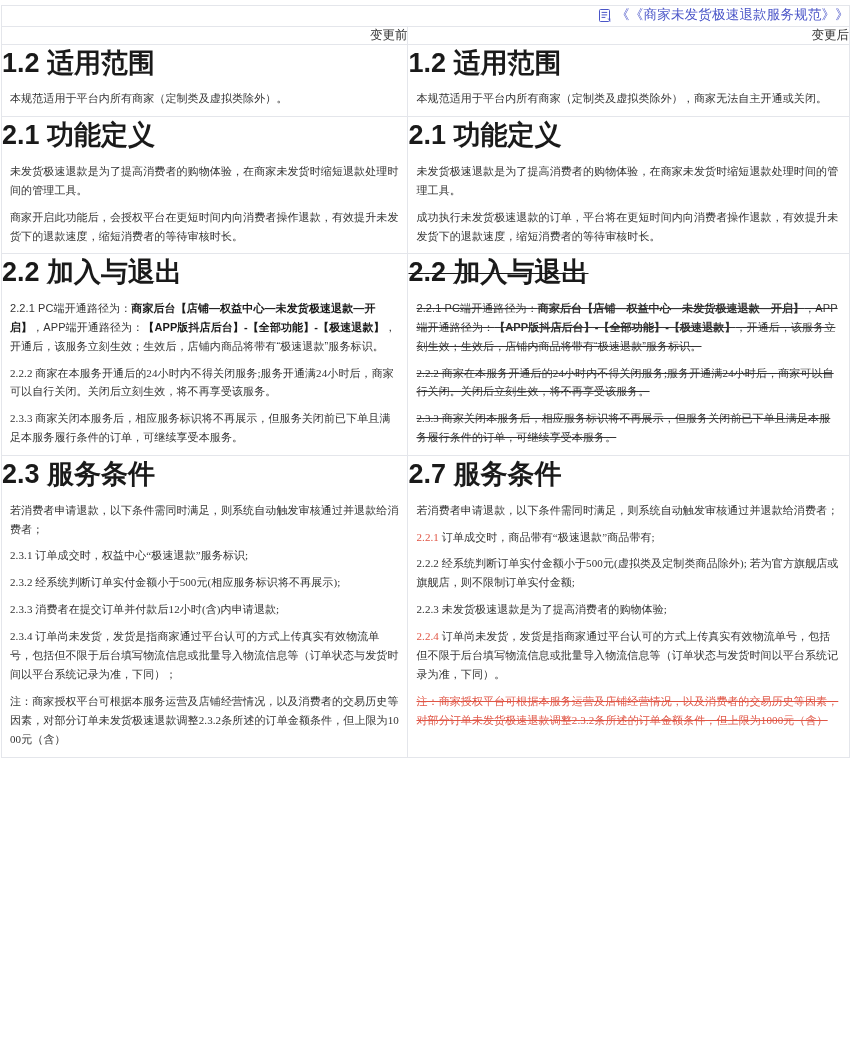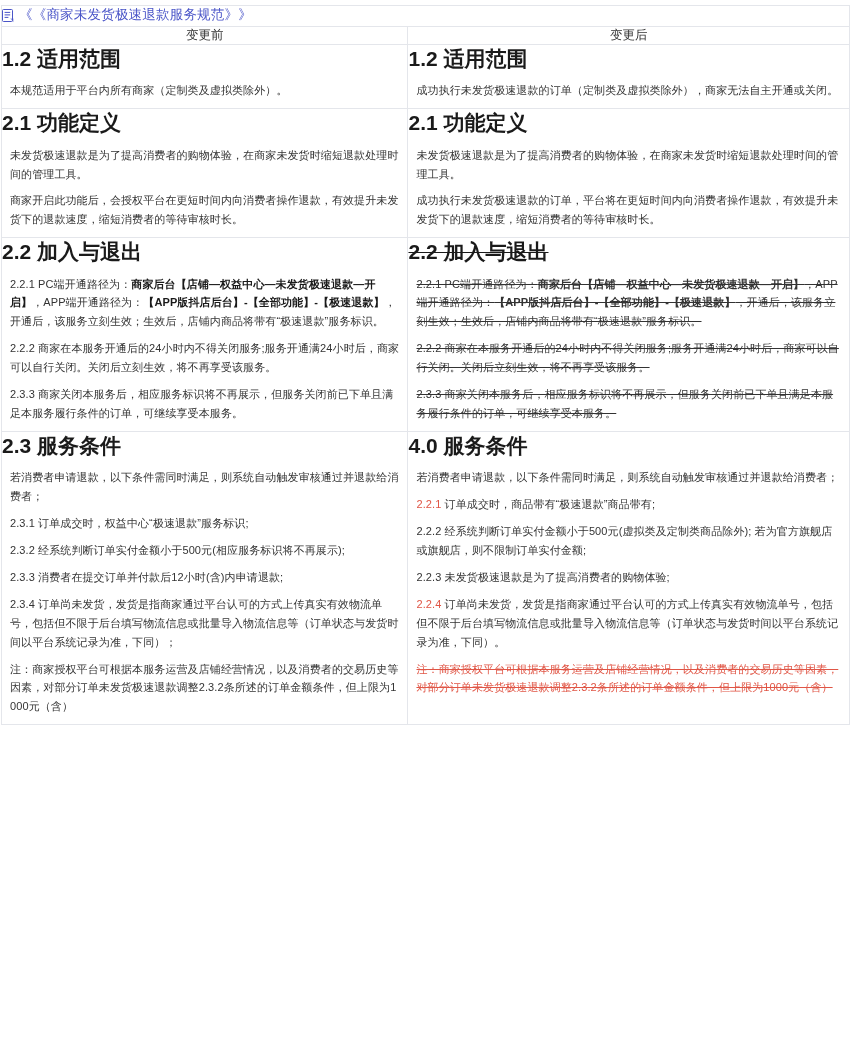--- a/index.html
+++ b/index.html
@@ -20,21 +20,21 @@
     border-collapse: collapse;
     table-layout: fixed;
   }
   .doc-table td {
     border: 1px solid #e4e6eb;
     vertical-align: top;
     padding: 0;
   }
   
   .title-cell {
-    text-align: left;
+    text-align: right;
     padding: 9px 8px 10px 8px;
     height: 18px;
   }
   .title-inner {
     display: inline-flex;
     align-items: center;
     gap: 4px;
     font-size: 13.5px;
     color: #4a55c8;
     letter-spacing: .2px;
@@ -44,50 +44,50 @@
     display: inline-block;
     width: 13px;
     height: 14px;
     position: relative;
     top: 1px;
   }
   .doc-icon svg { display: block; }
 
   
   .head-cell {
-    text-align: center;
+    text-align: right;
     padding: 8px 8px 9px 8px;
     font-size: 12.5px;
     color: #333333;
   }
 
   
   .body-cell {
     padding: 14px 11px 16px 11px;
   }
   .col-left  { width: 406px; }
   .col-right { width: 441px; }
 
   h3.sec-title {
     margin: 0 0 6px 0;
-    font-size: 21px;
+    font-size: 27px;
     font-weight: 700;
     color: #1a1a1a;
     letter-spacing: 0px;
     line-height: 1.35;
   }
   p.para {
     margin: 8px;
     font-size: 11px;
     line-height: 1.72;
     color: #333333;
     letter-spacing: .1px;
     word-break: break-all;
   }
-  p.para + p.para { margin-top: 0; }
+  p.para + p.para { margin-top: 0; font-family: Liberation Serif, serif; }
 
   .red    { color: #e05545; }
   .strike { text-decoration: line-through; text-decoration-thickness: 1px; }
   .bold   { font-weight: 700; color: #1a1a1a; }
   .strike .bold { color: inherit; }
   .red.strike, .strike .red { color: #e05545; }
   .dark   { color: #333333; }
 </style>
 </head>
 <body>
@@ -120,21 +120,21 @@
     </tr>
   </tbody>
   <tbody id="rows-body">
       <tr>
         <td class="body-cell">
           <h3 class="sec-title">1.2 适用范围</h3>
           <p class="para">本规范适用于平台内所有商家（定制类及虚拟类除外）。</p>
         </td>
         <td class="body-cell">
           <h3 class="sec-title">1.2 适用范围</h3>
-          <p class="para red">成功执行未发货极速退款的订单（定制类及虚拟类除外），商家无法自主开通或关闭。</p>
+          <p class="para red">本规范适用于平台内所有商家（定制类及虚拟类除外），商家无法自主开通或关闭。</p>
         </td>
       </tr>
       <tr>
         <td class="body-cell">
           <h3 class="sec-title">2.1 功能定义</h3>
           <p class="para">未发货极速退款是为了提高消费者的购物体验，在商家未发货时缩短退款处理时间的管理工具。</p>
           <p class="para">商家开启此功能后，会授权平台在更短时间内向消费者操作退款，有效提升未发货下的退款速度，缩短消费者的等待审核时长。</p>
         </td>
         <td class="body-cell">
           <h3 class="sec-title">2.1 功能定义</h3>
@@ -160,21 +160,21 @@
         <td class="body-cell">
           <h3 class="sec-title">2.3 服务条件</h3>
           <p class="para">若消费者申请退款，以下条件需同时满足，则系统自动触发审核通过并退款给消费者；</p>
           <p class="para">2.3.1 订单成交时，权益中心“极速退款”服务标识;</p>
           <p class="para">2.3.2 经系统判断订单实付金额小于500元(相应服务标识将不再展示);</p>
           <p class="para">2.3.3 消费者在提交订单并付款后12小时(含)内申请退款;</p>
           <p class="para">2.3.4 订单尚未发货，发货是指商家通过平台认可的方式上传真实有效物流单号，包括但不限于后台填写物流信息或批量导入物流信息等（订单状态与发货时间以平台系统记录为准，下同）；</p>
           <p class="para">注：商家授权平台可根据本服务运营及店铺经营情况，以及消费者的交易历史等因素，对部分订单未发货极速退款调整2.3.2条所述的订单金额条件，但上限为1000元（含）</p>
         </td>
         <td class="body-cell">
-          <h3 class="sec-title">4.0 服务条件</h3>
+          <h3 class="sec-title">2.7 服务条件</h3>
           <p class="para">若消费者申请退款，以下条件需同时满足，则系统自动触发审核通过并退款给消费者；</p>
           <p class="para"><span class="red">2.2.1 </span><span class="dark">订单成交时，商品带有“极速退款”商品带有;</span></p>
           <p class="para red">2.2.2 经系统判断订单实付金额小于500元(虚拟类及定制类商品除外); 若为官方旗舰店或旗舰店，则不限制订单实付金额;</p>
           <p class="para red">2.2.3 未发货极速退款是为了提高消费者的购物体验;</p>
           <p class="para"><span class="red">2.2.4 </span><span class="dark">订单尚未发货，发货是指商家通过平台认可的方式上传真实有效物流单号，包括但不限于后台填写物流信息或批量导入物流信息等（订单状态与发货时间以平台系统记录为准，下同）。</span></p>
           <p class="para red strike">注：商家授权平台可根据本服务运营及店铺经营情况，以及消费者的交易历史等因素，对部分订单未发货极速退款调整2.3.2条所述的订单金额条件，但上限为1000元（含）</p>
         </td>
       </tr>
     </tbody>
 </table>

